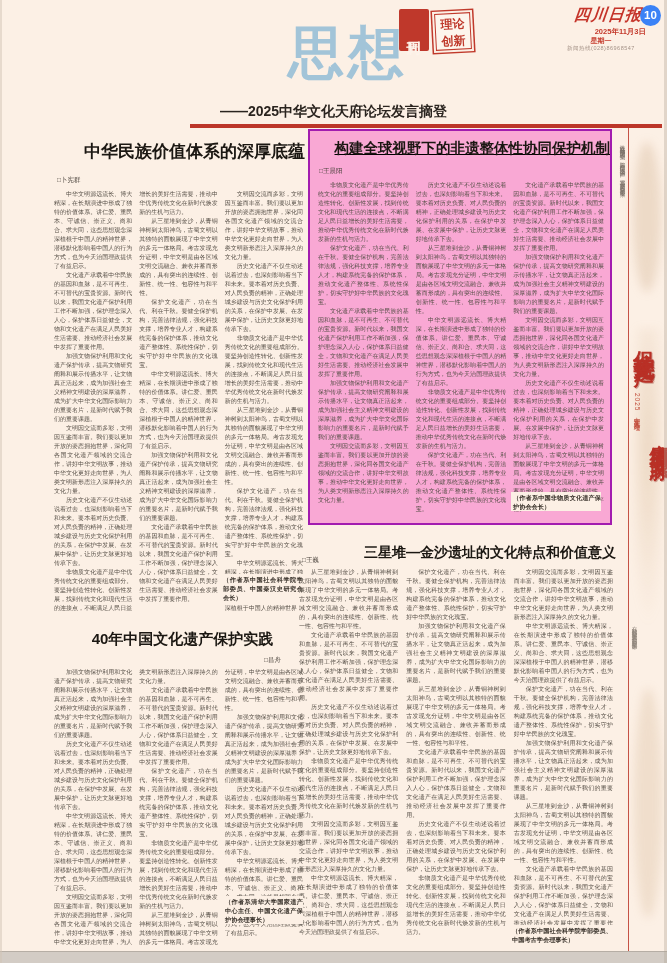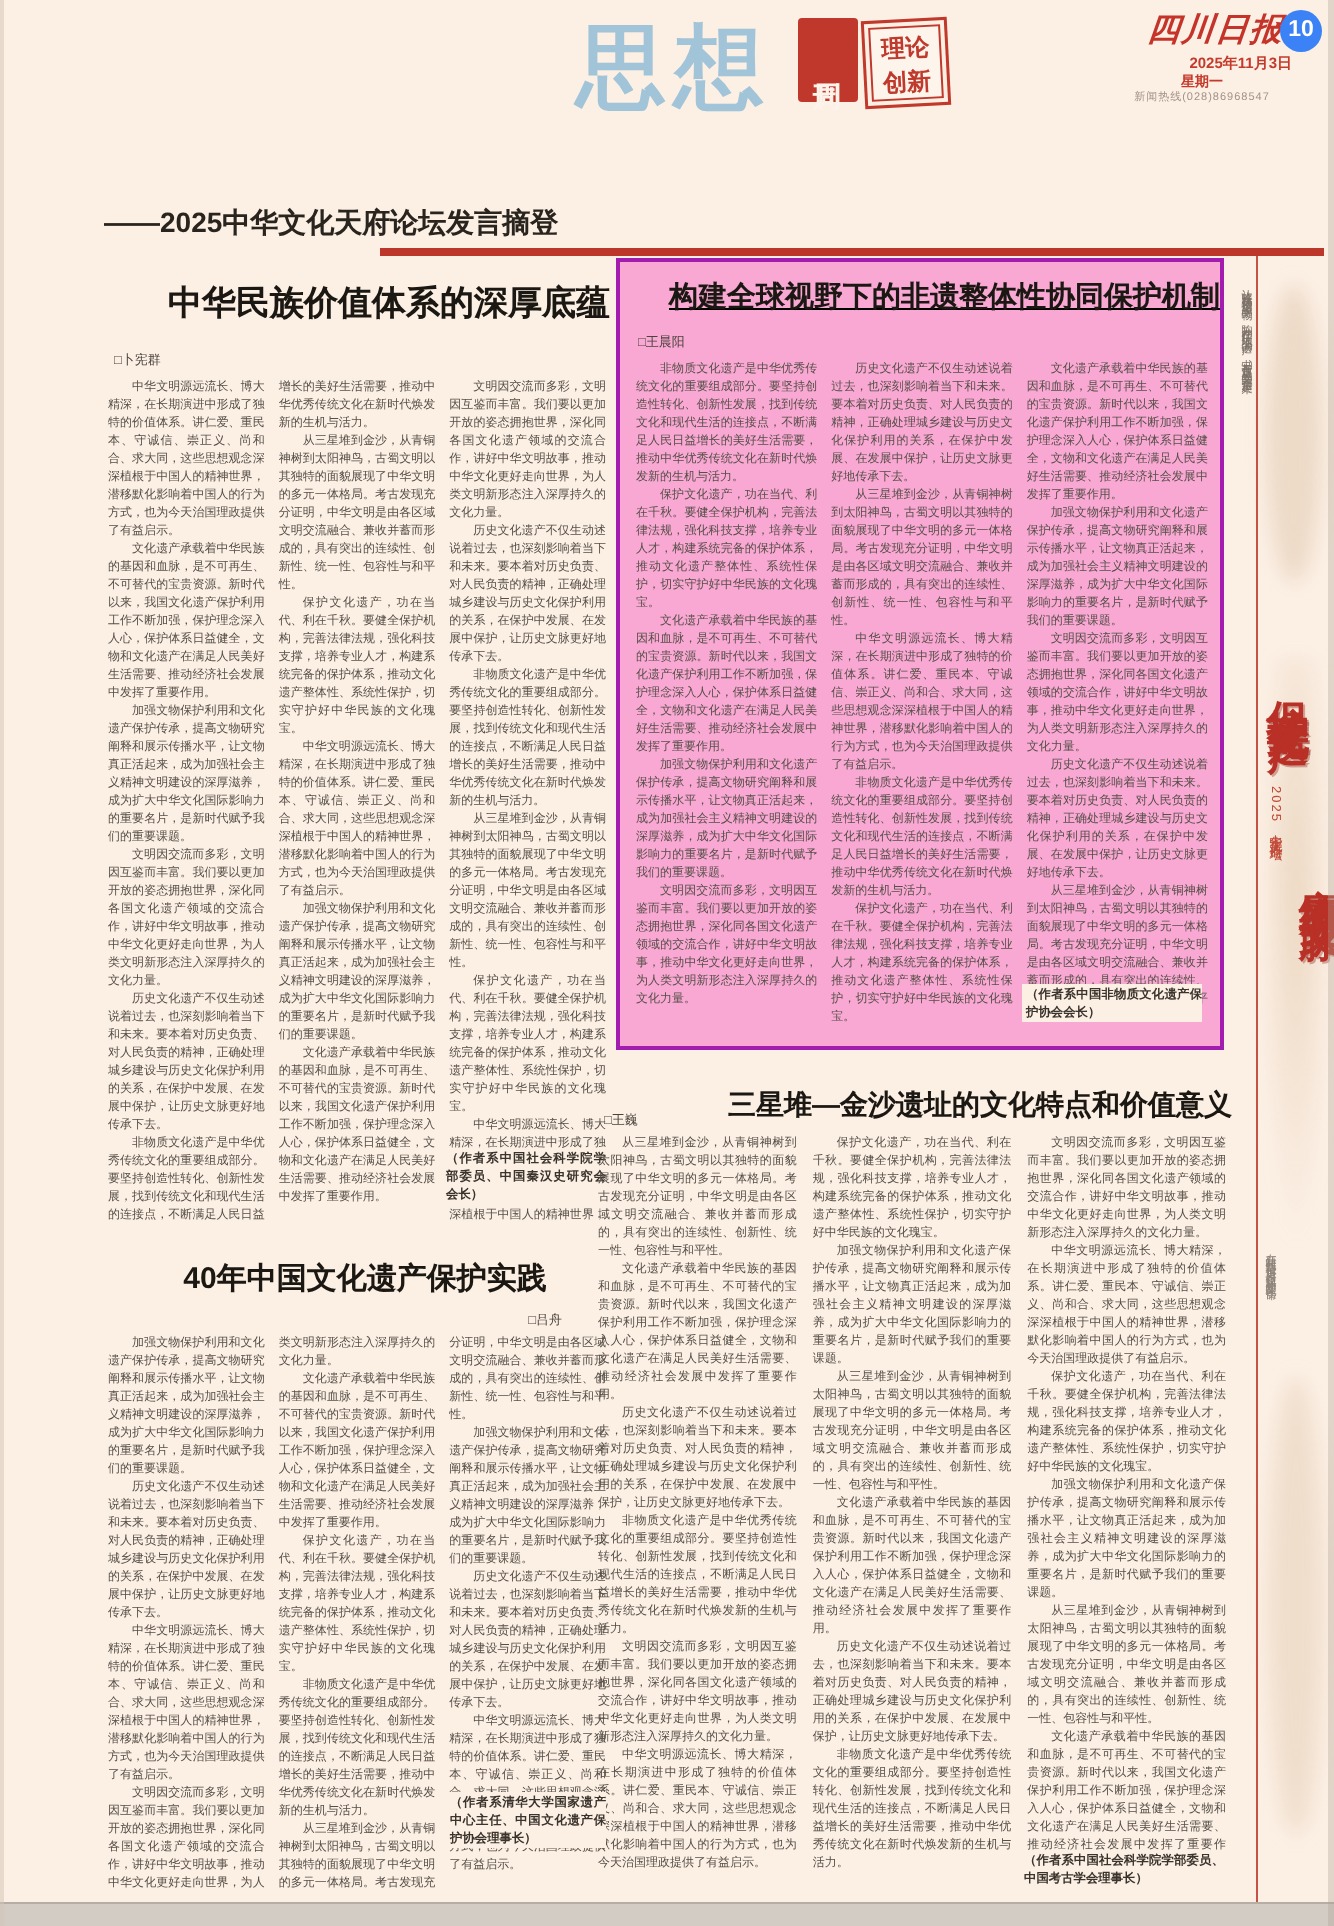--- a/index.html
+++ b/index.html
@@ -3,32 +3,32 @@
 <meta charset="utf-8">
 <style>
   html,body{margin:0;padding:0;}
   body{width:667px;height:963px;overflow:hidden;font-family:"Liberation Sans",sans-serif;}
   .page{position:absolute;left:0;top:0;width:667px;height:963px;background:#fcf0e5;}
   .edge-bottom{position:absolute;left:0;top:951px;width:667px;height:12px;background:#d3ccc5;border-top:1px solid #b6aea5;}
   .edge-right{position:absolute;right:0;top:0;width:3px;height:963px;background:rgba(175,162,150,.35);}
   .edge-left{position:absolute;left:0;top:0;width:2px;height:963px;background:rgba(210,195,182,.5);}
 
   
-  .weekly-title{position:absolute;left:288px;top:4px;font-family:"DejaVu Serif",serif;font-size:45px;font-weight:700;color:#a2c4d8;letter-spacing:4px;}
+  .weekly-title{position:absolute;left:288px;top:16px;font-family:"DejaVu Serif",serif;font-size:56px;font-weight:700;color:#a2c4d8;letter-spacing:4px;}
   .weekly-badge{position:absolute;left:399px;top:9px;width:30px;height:42px;background:#bf382b;border-radius:2px;color:#fdf3ea;font-size:14px;font-weight:700;text-align:center;line-height:20px;padding-top:2px;box-sizing:border-box;}
   .seal{position:absolute;left:435px;top:13px;width:36px;height:37px;border:1.5px solid #c0392b;box-shadow:0 0 0 2px #fcf0e5,0 0 0 3.5px #c0392b;color:#bf3a2c;font-size:12px;font-weight:700;text-align:center;line-height:17px;transform:rotate(-3deg);background:#fdf5ec;box-sizing:border-box;padding-top:2px;}
   .paper-name{position:absolute;left:574px;top:5px;width:64px;font-family:"DejaVu Serif",serif;font-size:16px;font-weight:900;font-style:italic;color:#c5342a;letter-spacing:1px;transform:skewX(-6deg);white-space:nowrap;}
   .page-circle{position:absolute;left:640px;top:5px;width:21px;height:21px;border-radius:50%;background:#3b82f6;color:#fff;font-size:11.5px;font-weight:700;text-align:center;line-height:21px;}
   .mast-date{position:absolute;left:556px;top:27px;width:90px;text-align:right;font-size:7.5px;font-weight:700;color:#c43a2c;line-height:9px;}
   .mast-weekday{position:absolute;left:556px;top:36px;width:90px;text-align:center;font-size:7px;font-weight:700;color:#c43a2c;}
   .mast-contact{position:absolute;left:546px;top:45px;width:110px;text-align:center;font-size:5.5px;color:#a49287;letter-spacing:.5px;}
 
   
   .main-headline{position:absolute;left:52px;top:60px;width:563px;text-align:center;font-size:27px;font-weight:900;color:#17130f;letter-spacing:.5px;}
-  .sub-headline{position:absolute;left:52px;top:103px;width:563px;font-size:14px;font-weight:700;color:#2a241f;}
+  .sub-headline{position:absolute;left:52px;top:103px;width:563px;text-align:center;font-size:14px;font-weight:700;color:#2a241f;}
   .red-rule{position:absolute;left:190px;top:124px;width:472px;height:3.5px;background:#bc3629;}
 
   
   .article{position:absolute;}
   .a-title{text-align:right;font-weight:800;color:#1b1712;}
   .a-byline{position:absolute;font-size:6.5px;color:#4a433c;}
   .a-body{position:absolute;column-gap:7px;column-count:3;font-size:6px;line-height:9px;text-align:justify;color:#564f47;overflow:hidden;}
   .a-body p{margin:0;text-indent:2em;}
   .footer-note{position:absolute;font-size:6.2px;line-height:9px;font-weight:700;color:#3b342d;background:#fcf0e5;text-align:justify;padding:1px 0 0 2px;}
 

